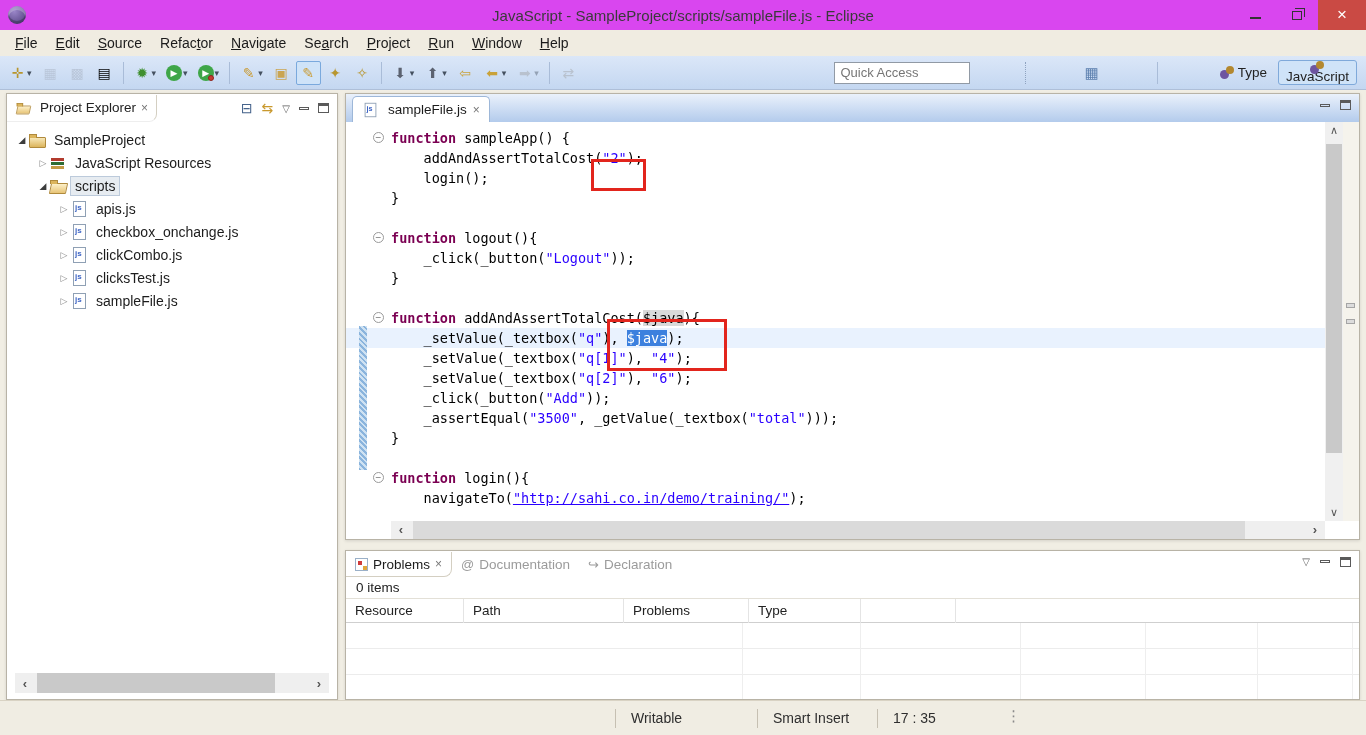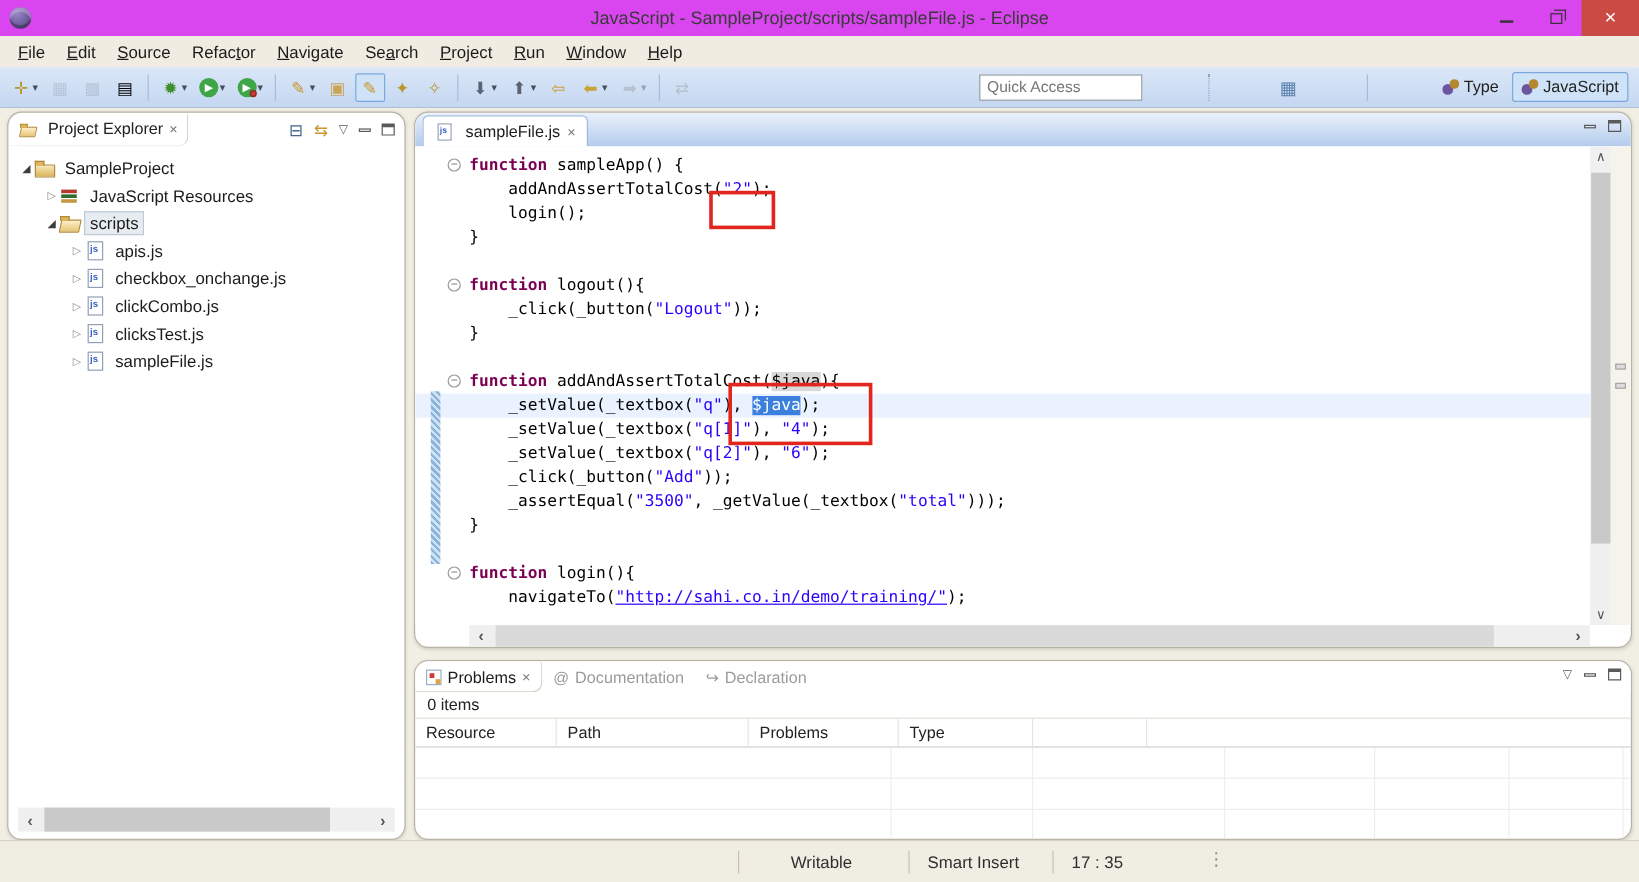--- a/index.html
+++ b/index.html
@@ -35,28 +35,28 @@
   .tb-badge { position:absolute; right:8px; bottom:3px; width:6px; height:6px; border-radius:50%; background:#c43b33; border:1px solid #8e241e; }
   .tb-dd { font-size:9px; color:#44505f; margin-left:1px; }
   .tb-sep { width:1px; height:22px; background:#a9bcd8; margin:0 5px; }
   .tb-right { margin-left:auto; display:flex; align-items:center; height:100%;gap:48px; }
   .qa { width:136px; height:22px; border:1px solid #919aa5; font-size:13px; padding:0 6px; color:#333; background:#fff; }
   .qa::placeholder { color:#767676; }
   .tb-sep2 { width:1px; height:22px; border-left:1px dotted #8fa3c0; margin:0 7px; }
   .persp-open { font-size:15px; color:#5b7fae; padding:0 4px; }
   .persp-sep { width:1px; height:22px; background:#a9bcd8; margin:0 6px; }
   .persp-btn { display:flex; align-items:center; gap:4px; height:25px; padding:0 7px; margin-right:3px; border:1px solid transparent; border-radius:3px; font-size:13.5px; color:#222; }
-  .persp-btn.active { background:#cfe3f8; border-color:#7fa9da; }
+  .persp-btn.active { background:#cfe3f8; border-color:#7fa9da;flex-direction:column; }
   .persp-ico { width:14px; height:14px; position:relative; }
   .persp-ico::before { content:""; position:absolute; left:0; top:4px; width:9px; height:9px; border-radius:50%; background:#6e55a0; }
   .persp-ico::after { content:""; position:absolute; right:0; top:0; width:8px; height:8px; border-radius:50%; background:#b3882f; }
 
   
   .workspace { position:absolute; left:0; top:90px; width:1366px; height:610px; }
-  .panel { position:absolute; background:#fff; border:1px solid #b8b3a6; border-radius:12px; box-shadow:0 1px 3px rgba(0,0,0,.12); overflow:hidden; }
+  .panel { position:absolute; background:#fff; border:1px solid #b8b3a6; border-radius:0; box-shadow:0 1px 3px rgba(0,0,0,.12); overflow:hidden; }
   .pe { left:6px; top:3px; width:332px; height:607px; }
   .editor { left:345px; top:3px; width:1015px; height:447px; }
   .problems { left:345px; top:460px; width:1015px; height:150px; }
 
   
   .pe-header { height:28px; display:flex; align-items:center; position:relative; }
   .pe-tab { display:flex; align-items:center; gap:5px; padding:0 8px; height:27px; border-right:1px solid #d4cfc2; border-bottom:1px solid #eee; border-radius:0 0 8px 0; font-size:13.5px; color:#222; }
   .pe-icons { margin-left:auto; display:flex; align-items:center; gap:9px; padding-right:8px; font-size:13px; }
   .tree { padding-top:6px; }
   .tree-row { height:23px; display:flex; align-items:center; font-size:14px; color:#1c1c1c; }
@@ -427,19 +427,19 @@
           <div class="pr-cell" style="width: 112px;"></div>
           <div class="pr-cell" style="width: 95px;"></div>
         </div>
       </div>
   </div>
 
 </div>
 
 <div class="statusbar">
   <span class="sb-sep" style="left:615px;"></span>
-  <span class="sb-text" style="left:631px;margin-left:28px;">Writable</span>
+  <span class="sb-text" style="left:631px;">Writable</span>
   <span class="sb-sep" style="left:757px;"></span>
   <span class="sb-text" style="left:773px;">Smart Insert</span>
   <span class="sb-sep" style="left:877px;"></span>
   <span class="sb-text" style="left:893px;">17 : 35</span>
   <span class="sb-dots">⋮</span>
 </div>
 
 </body></html>

